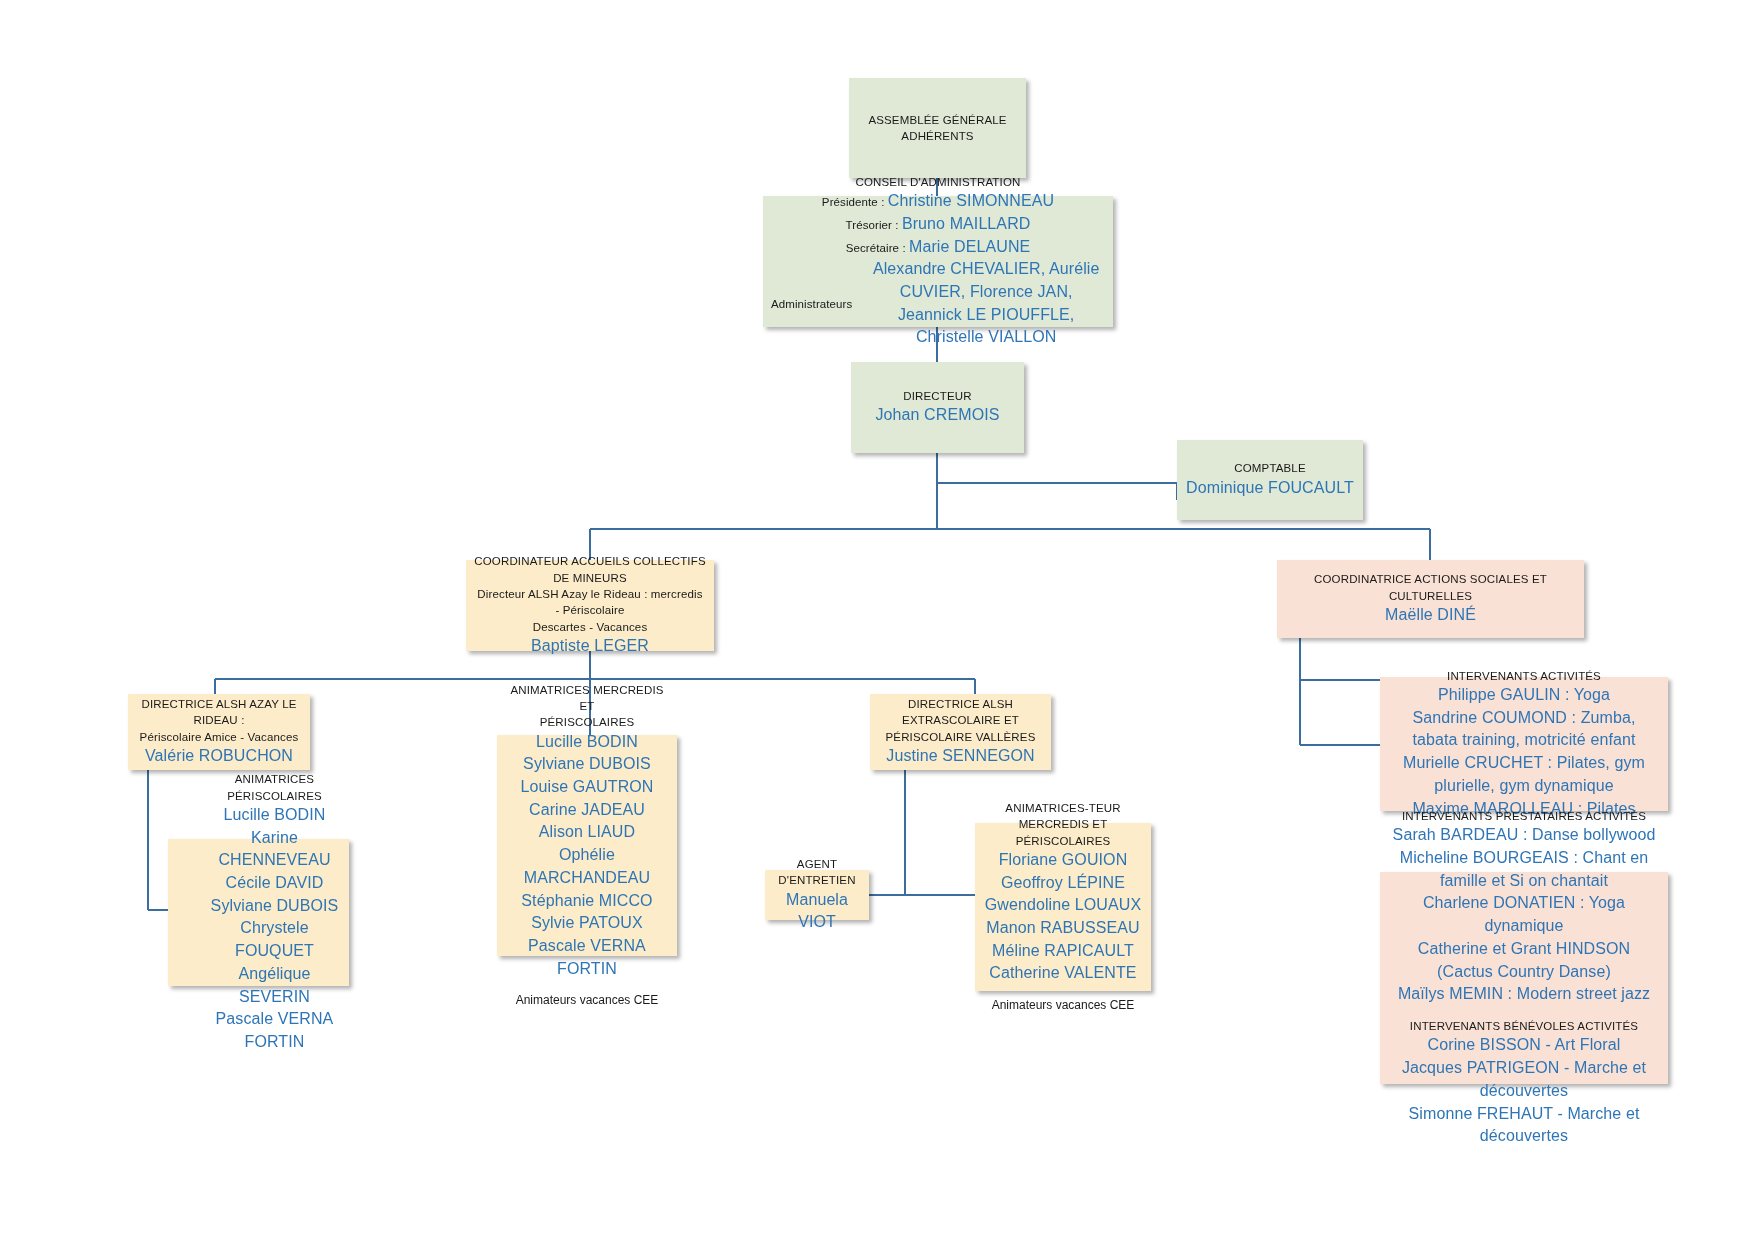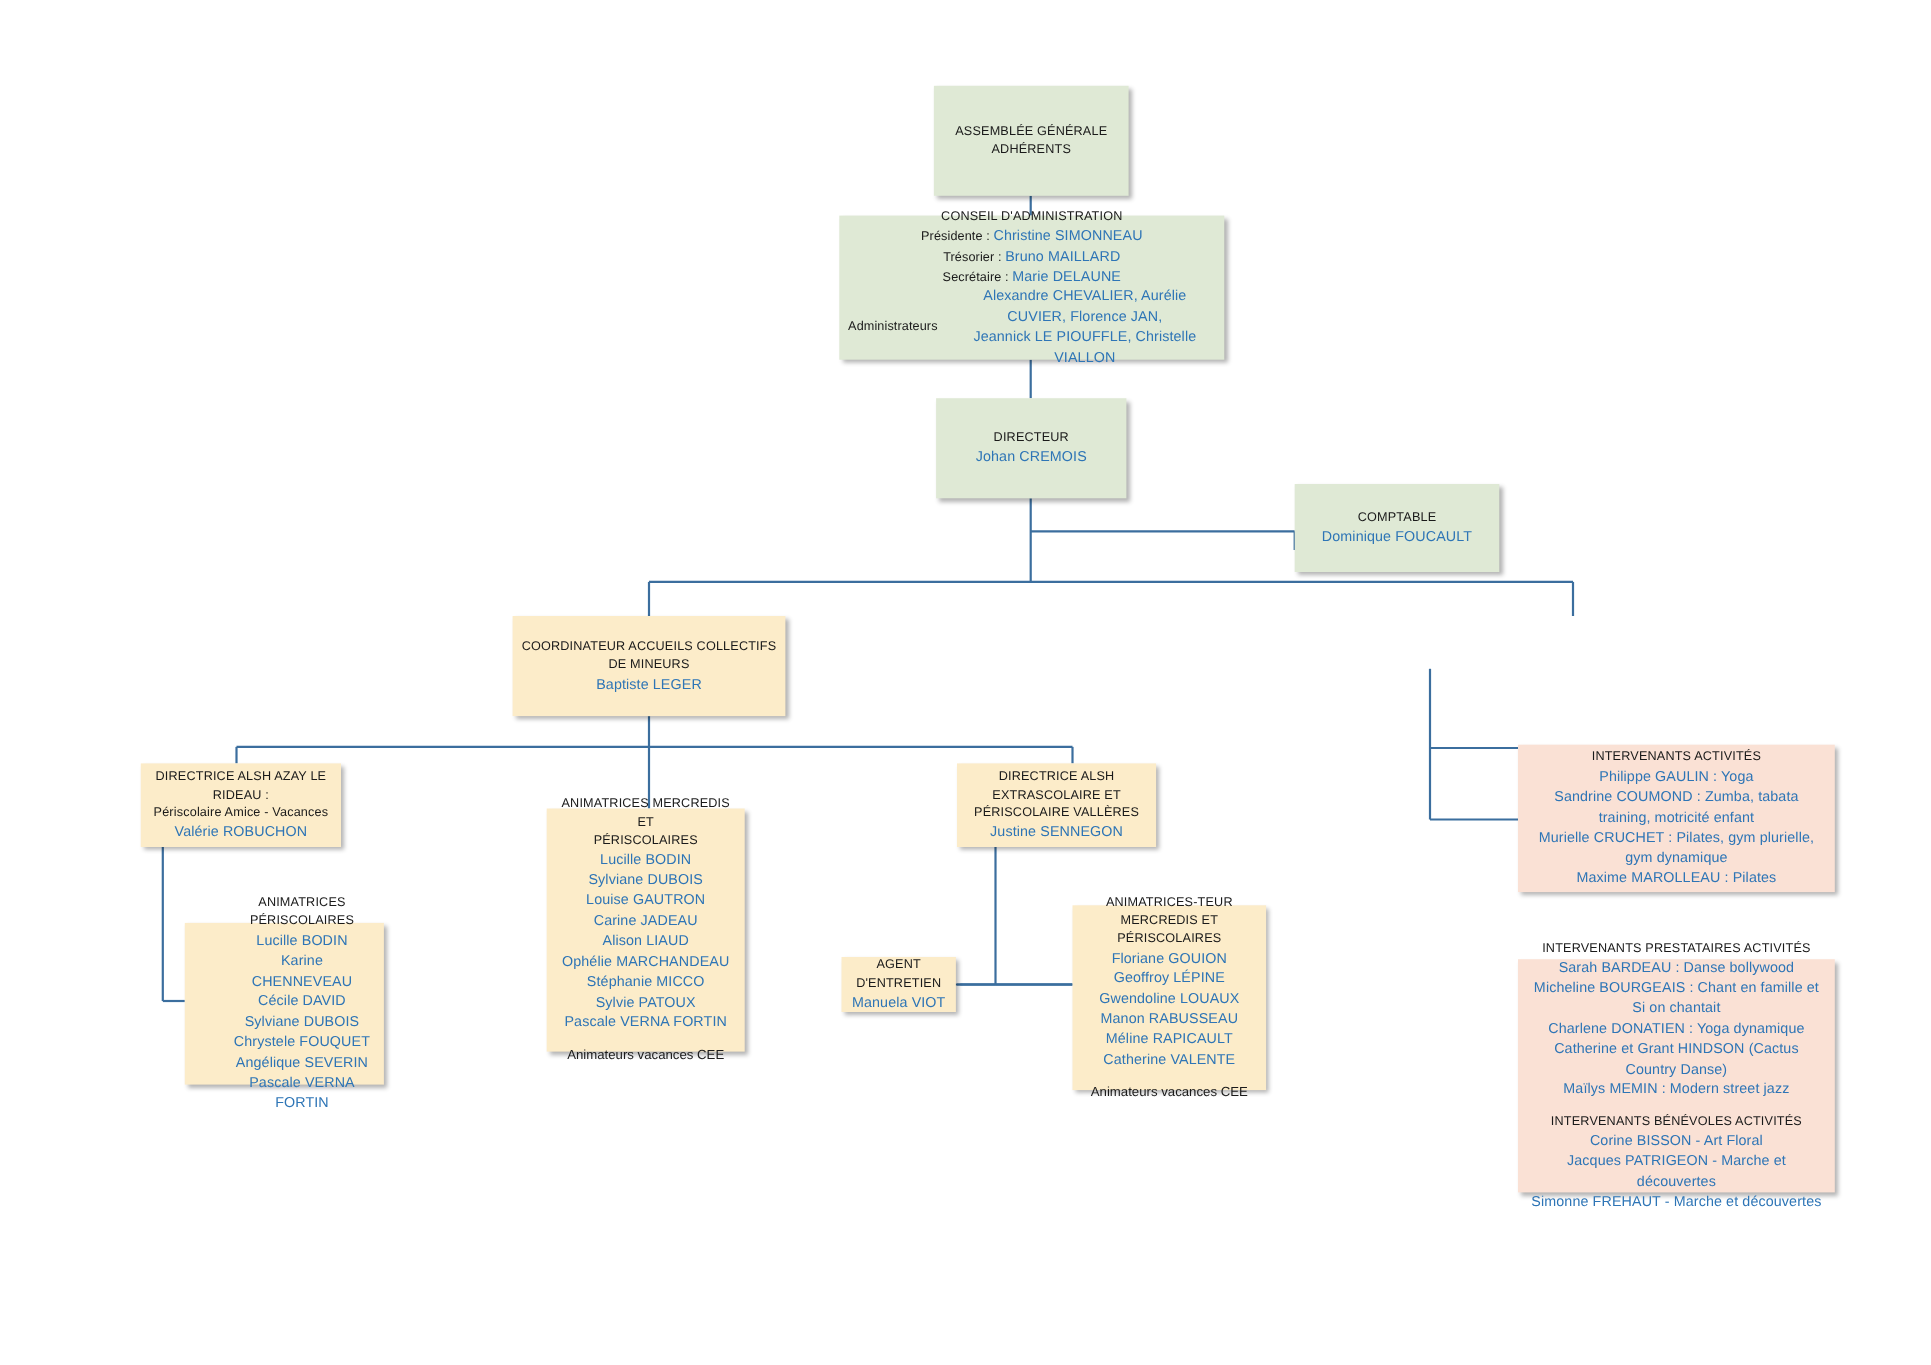--- a/index.html
+++ b/index.html
@@ -49,21 +49,21 @@
     background: #fae1d5;
   }
   .ttl {
     color: #1a1a1a;
     font-size: 11.5px;
     letter-spacing: 0.15px;
     white-space: pre-line;
   }
   .nm {
     color: #2e75b6;
-    font-size: 13px;
+    font-size: 16px;
     letter-spacing: 0.1px;
     white-space: pre-line;
   }
   .row {
     font-size: 11.5px;
     color: #1a1a1a;
     letter-spacing: 0.1px;
   }
   .row .nm { display: inline; }
   .sub-ttl {
@@ -148,23 +148,29 @@
     <div class="nm">Johan CREMOIS</div>
   </div>
 
   <div class="node green" style="left:1177px; top:440px; width:186px; height:80px;">
     <div class="ttl">COMPTABLE</div>
     <div class="nm">Dominique FOUCAULT</div>
   </div>
 
   <div class="node yellow" style="left:466px; top:560px; width:248px; height:91px;">
     <div class="ttl">COORDINATEUR ACCUEILS COLLECTIFS DE MINEURS</div>
+    <div class="ttl">Directeur ALSH Azay le Rideau : mercredis - Périscolaire
+Descartes - Vacances</div>
     <div class="nm">Baptiste LEGER</div>
   </div>
 
+  <div class="node pink" style="left:1277px; top:560px; width:307px; height:78px;">
+    <div class="ttl">COORDINATRICE ACTIONS SOCIALES ET CULTURELLES</div>
+    <div class="nm">Maëlle DINÉ</div>
+  </div>
 
   <div class="node yellow" style="left:128px; top:694px; width:182px; height:76px;">
     <div class="ttl">DIRECTRICE ALSH AZAY LE RIDEAU :
 Périscolaire Amice - Vacances</div>
     <div class="nm">Valérie ROBUCHON</div>
   </div>
 
   <div class="node yellow" style="left:168px; top:839px; width:181px; height:147px;padding-left:40px;">
     <div class="ttl">ANIMATRICES PÉRISCOLAIRES</div>
     <div class="nm">Lucille BODIN

